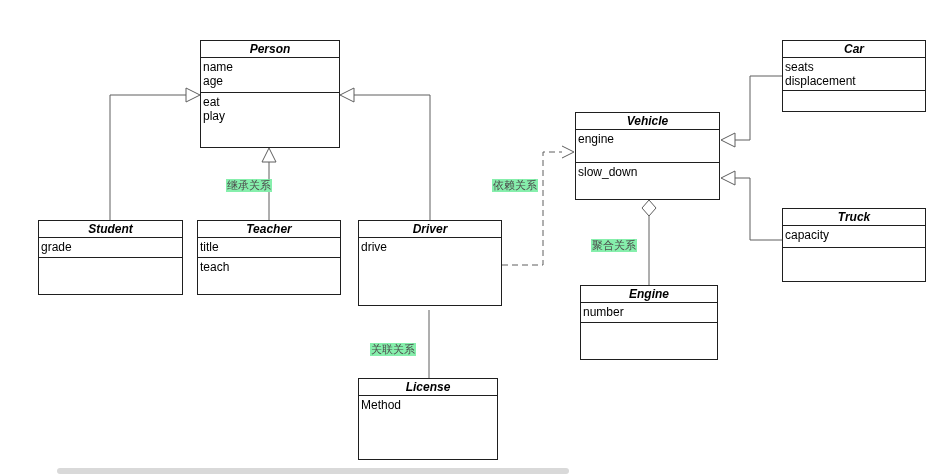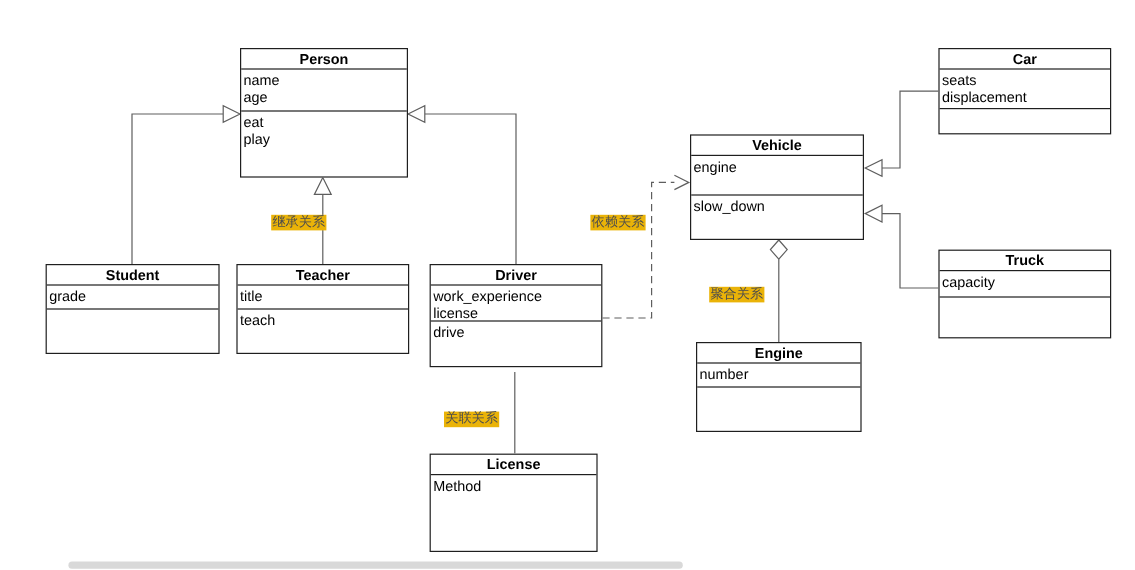--- a/index.html
+++ b/index.html
@@ -31,20 +31,21 @@
     line-height: 14px;
   }
   .uml-title {
     height: 17px;
     line-height: 16px;
     border-bottom: 1px solid #1f1f1f;
     text-align: center;
     font-weight: bold;
     font-size: 12px;
     overflow: hidden;
+    font-style: italic;
   }
   .uml-attrs {
     border-bottom: 1px solid #1f1f1f;
     padding: 2px 2px 0 2px;
     overflow: hidden;
   }
   .uml-methods {
     flex: 1;
     padding: 2px 2px 0 2px;
     overflow: hidden;
@@ -53,21 +54,21 @@
     height: 14px;
     line-height: 14px;
     white-space: nowrap;
     overflow: hidden;
   }
   .edge-label {
     position: absolute;
     font-size: 11px;
     line-height: 13px;
     color: #4d4d4d;
-    background: #eab308;
+    background: #86efac;
     padding: 0 1px;
     white-space: nowrap;
   }
   .hscroll-thumb {
     position: absolute;
     left: 57px;
     top: 468px;
     width: 512px;
     height: 6px;
     border-radius: 3px;
@@ -137,24 +138,20 @@
     <div class="uml-attrs" style="height:20px">
       <div class="uml-line">title</div>
     </div>
     <div class="uml-methods">
       <div class="uml-line">teach</div>
     </div>
   </div>
 
   <div class="uml-class" style="left:358px;top:220px;width:144px;height:86px">
     <div class="uml-title">Driver</div>
-    <div class="uml-attrs" style="height:30px">
-      <div class="uml-line">work_experience</div>
-      <div class="uml-line">license</div>
-    </div>
     <div class="uml-methods">
       <div class="uml-line">drive</div>
     </div>
   </div>
 
   <div class="uml-class" style="left:358px;top:378px;width:140px;height:82px">
     <div class="uml-title">License</div>
     <div class="uml-methods">
       <div class="uml-line">Method</div>
     </div>

